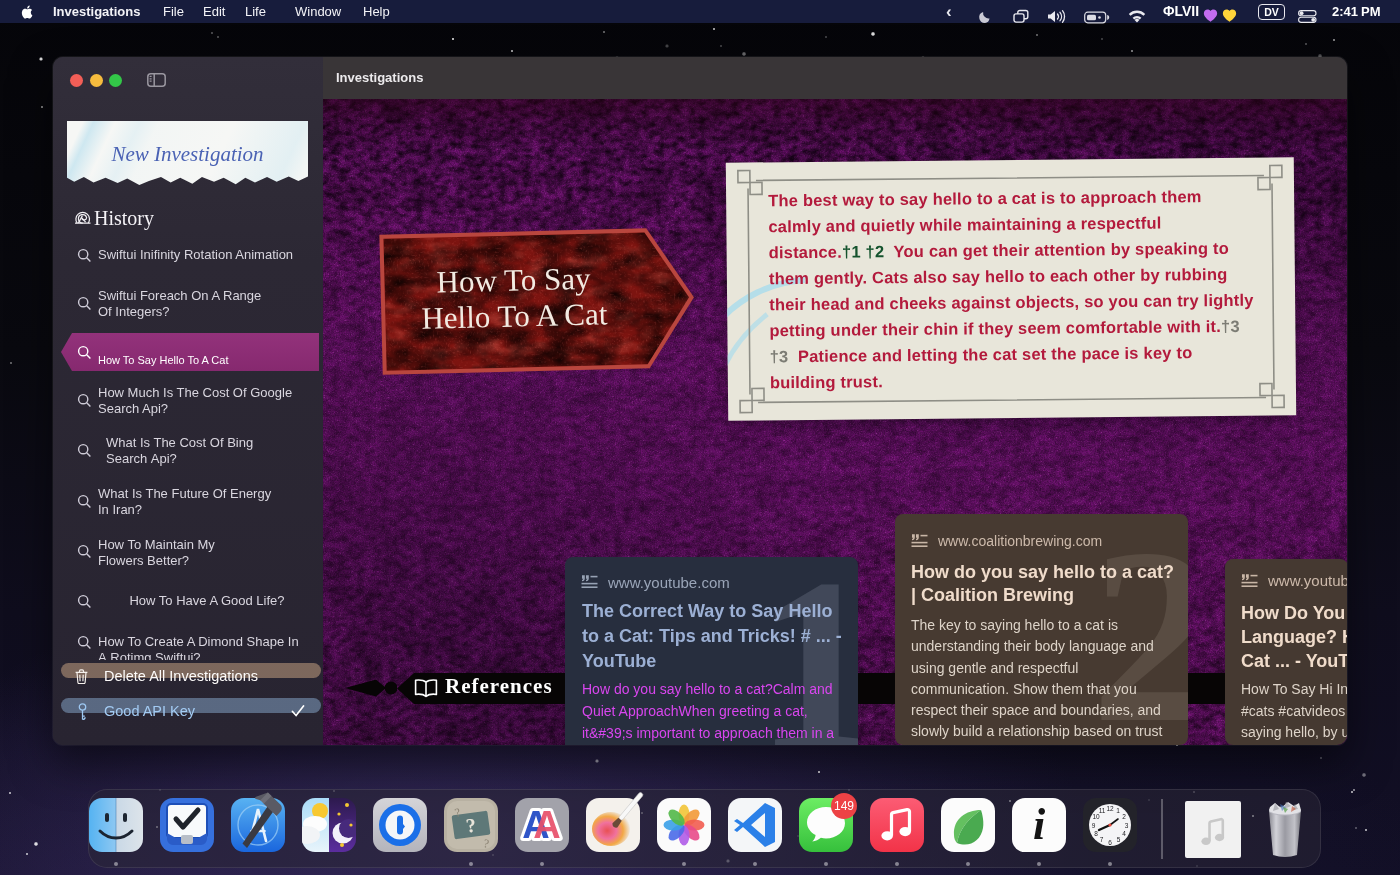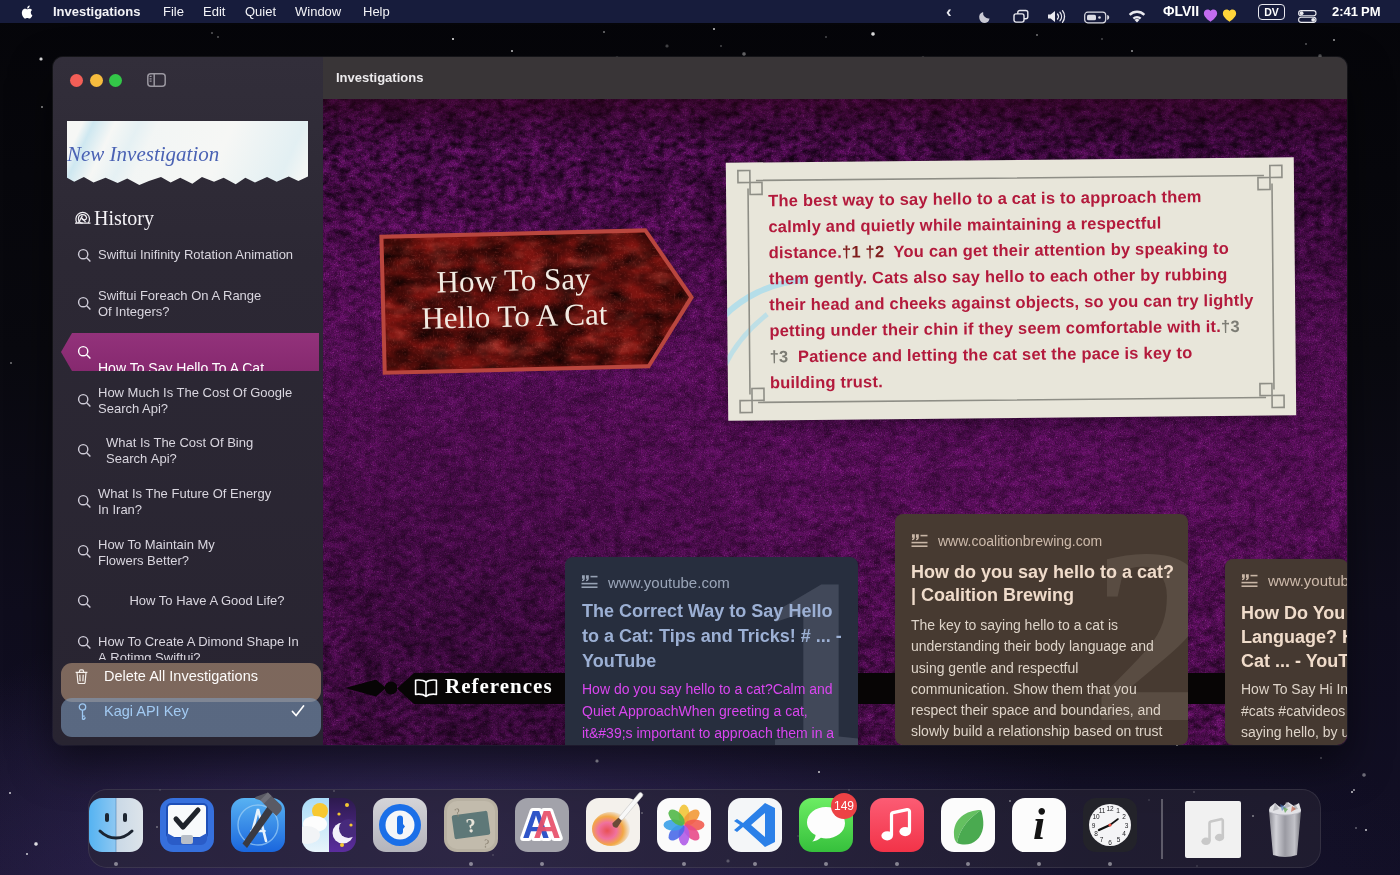--- a/index.html
+++ b/index.html
@@ -22,43 +22,43 @@
   #titlebar .t{position:absolute;left:13px;top:0;line-height:42px;color:#eceaec;font-weight:bold;font-size:13px;}
   #contentbg{left:270px;top:42px;width:1024px;height:646px;background:#5c0b5e;}
   
   .tl{position:absolute;top:17px;width:13px;height:13px;border-radius:50%;}
   
   .hitem{position:absolute;left:45px;width:218px;color:#d9d6df;font-size:13px;line-height:15.5px;}
   .sico{position:absolute;left:24px;width:15px;height:15px;}
   
   #ribbon{left:8px;top:276px;width:258px;height:38px;background:linear-gradient(180deg,#93327b,#86296f);
     clip-path:polygon(0 50%,11px 0,100% 0,100% 100%,11px 100%);}
-  #ribbon .t{position:absolute;left:37px;top:16px;line-height:38px;color:#fff;font-size:14px;text-align:right;}
-  
-  .sbtn{position:absolute;left:8px;width:252px;height:39px;border-radius:11px;padding-left:8px;}
+  #ribbon .t{position:absolute;left:37px;top:8px;line-height:38px;color:#fff;font-size:11px;text-align:right;}
+  
+  .sbtn{position:absolute;left:8px;width:252px;height:15px;border-radius:11px;padding-left:8px;}
   
   .card{position:absolute;border-radius:8px;overflow:hidden;}
   .bignum{position:absolute;font-family:"Liberation Serif",serif;font-weight:bold;}
   
   #dock{left:88px;top:789px;width:1233px;height:79px;border-radius:19px;
     background:rgba(42,38,54,0.55);box-shadow:inset 0 0 0 1px rgba(255,255,255,0.09);}
   .dicon{position:absolute;top:797px;width:56px;height:56px;}
   .ddot{position:absolute;top:862px;width:4px;height:4px;border-radius:50%;background:rgba(255,255,255,0.45);}
 </style>
 </head>
 <body>
 <div id="stars" class="abs"></div>
 <div id="menubar" class="abs">
   <svg class="mi" style="left:20px;top:5px;height:14px" width="13" height="14" viewBox="0 0 13 14">
     <path fill="#fff" d="M10.8 7.4c0-1.6 1.3-2.4 1.4-2.4-.8-1.1-2-1.3-2.4-1.3-1-.1-2 .6-2.5.6-.5 0-1.3-.6-2.2-.6-1.1 0-2.2.7-2.7 1.7-1.2 2-.3 5 .8 6.6.5.8 1.2 1.7 2 1.6.8 0 1.1-.5 2.1-.5 1 0 1.3.5 2.2.5.9 0 1.5-.8 2-1.6.6-.9.9-1.8.9-1.8s-1.6-.7-1.6-2.8zM9.1 2.6c.4-.6.7-1.3.6-2.1-.6 0-1.4.4-1.9 1-.4.5-.8 1.3-.7 2 .8.1 1.5-.3 2-.9z"></path>
   </svg>
   <span class="mi" style="left:53px;font-weight:bold;">Investigations</span>
   <span class="mi" style="left:163px;">File</span>
   <span class="mi" style="left:203px;">Edit</span>
-  <span class="mi" style="left:245px;">Quiet</span>
+  <span class="mi" style="left:245px;">Life</span>
   <span class="mi" style="left:295px;">Window</span>
   <span class="mi" style="left:363px;">Help</span>
   <span class="mi" style="left:946px;font-size:17px;font-weight:bold;color:#e9e9ef;">‹</span>
   <svg class="mi" style="left:978px;top:5px;" width="14" height="14" viewBox="0 0 14 14">
     <path fill="#c9c9d4" d="M11.5 8.9A5.6 5.6 0 0 1 5.1 2.5 5.7 5.7 0 0 0 7 13.6a5.7 5.7 0 0 0 4.5-4.7z"></path>
   </svg>
   <svg class="mi" style="left:1013px;top:5px;" width="16" height="14" viewBox="0 0 16 14">
     <rect x="4.8" y="1" width="10" height="8.2" rx="2" fill="none" stroke="#e9e9ef" stroke-width="1.4"></rect>
     <rect x="1" y="4.4" width="10" height="8.2" rx="2" fill="#171c3c" stroke="#e9e9ef" stroke-width="1.4"></rect>
   </svg>
@@ -188,21 +188,21 @@
         <rect x="544" y="8" width="12" height="12"></rect>
         <rect x="532" y="20" width="12" height="12"></rect>
         <rect x="12" y="238" width="12" height="12"></rect>
         <rect x="24" y="226" width="12" height="12"></rect>
         <rect x="544" y="238" width="12" height="12"></rect>
         <rect x="532" y="226" width="12" height="12"></rect>
       </g>
     </svg>
     <div class="abs" style="left:42px;top:25px;width:500px;font-size:16.5px;line-height:26px;font-weight:bold;color:#b31a3c;letter-spacing:0.2px;white-space:pre;">The best way to say hello to a cat is to approach them
 calmly and quietly while maintaining a respectful
-distance.<span style="color:#7f1d1d">†1 †2</span>  You can get their attention by speaking to
+distance.<span style="color:#14532d">†1 †2</span>  You can get their attention by speaking to
 them gently. Cats also say hello to each other by rubbing
 their head and cheeks against objects, so you can try lightly
 petting under their chin if they seem comfortable with it.<span style="color:#7c7c74">†3
 †3</span>  Patience and letting the cat set the pace is key to
 building trust.</div>
   </div>
   <div class="card" style="left:512px;top:500px;width:293px;height:200px;background:#272e3e;">
     <div class="bignum" style="right:-22px;top:-35px;font-size:250px;color:rgba(205,214,230,0.16);">1</div>
     <svg class="abs" style="left:16px;top:17px;" width="17" height="15" viewBox="0 0 17 15">
       <g fill="#97a2b4">
@@ -264,21 +264,21 @@
     <rect x="0.8" y="0.8" width="17.4" height="12.4" rx="3" fill="none" stroke="#9a97a0" stroke-width="1.5"></rect>
     <line x1="7.2" y1="0.8" x2="7.2" y2="13.2" stroke="#9a97a0" stroke-width="1.5"></line>
     <line x1="2.6" y1="3.4" x2="4.6" y2="3.4" stroke="#9a97a0" stroke-width="1.2"></line>
     <line x1="2.6" y1="5.8" x2="4.6" y2="5.8" stroke="#9a97a0" stroke-width="1.2"></line>
     <line x1="2.6" y1="8.2" x2="4.6" y2="8.2" stroke="#9a97a0" stroke-width="1.2"></line>
   </svg>
   <div class="abs" style="left:14px;top:64px;width:241px;height:66px;background:
       linear-gradient(115deg, rgba(158,213,235,0.0) 6%, rgba(158,213,235,0.45) 10%, rgba(158,213,235,0.0) 18%, rgba(170,218,238,0.22) 27%, rgba(158,213,235,0.04) 34%, rgba(158,213,235,0.0) 62%, rgba(158,213,235,0.22) 88%, rgba(158,213,235,0.03) 96%),
       #f6f7f5;
       filter:drop-shadow(0 3px 3px rgba(0,0,0,0.35));clip-path:polygon(0 0,100% 0,100% 84%,96% 91%,92% 84%,87% 92%,83% 85%,78% 93%,74% 86%,70% 96%,65% 86%,61% 92%,56% 85%,52% 95%,47% 86%,43% 93%,39% 85%,34% 91%,30% 97%,25% 87%,21% 94%,16% 86%,11% 93%,7% 85%,3% 92%,0 86%);">
-    <span style="position:absolute;left:0;right:0;top:21px;font-family:'Liberation Serif',serif;font-style:italic;font-size:21px;color:#4a62b4;">New Investigation</span>
+    <span style="position:absolute;left:0;right:0;top:21px;text-align:center;font-family:'Liberation Serif',serif;font-style:italic;font-size:21px;color:#4a62b4;">New Investigation</span>
   </div>
   <svg class="abs" style="left:20px;top:152px;" width="19" height="18" viewBox="0 0 19 18">
     <g fill="none" stroke="#f0eef2" stroke-width="1.25">
       <path d="M2 14.2 H17.5"></path>
       <path d="M15.2 14.2 A6.8 6.8 0 1 0 4.2 14.2"></path>
       <path d="M9.8 14 A4.2 4.2 0 1 1 13.6 8.4 A2.5 2.5 0 0 1 8.9 9.6"></path>
       <path d="M5.4 14 L9.4 6.6 M12.6 13.2 L8.3 8.4"></path>
     </g>
   </svg>
   <span class="abs" style="left:41px;top:150px;font-family:'Liberation Serif',serif;font-size:20px;color:#f4f2f6;">History</span>
@@ -359,21 +359,21 @@
     </svg>
     <span class="abs" style="left:43px;top:0;line-height:27px;color:#fdfbfa;font-size:14.5px;">Delete All Investigations</span>
   </div>
   <div class="sbtn" style="top:641px;background:rgba(128,158,192,0.56);">
     <svg class="abs" style="left:16px;top:5px;" width="11" height="18" viewBox="0 0 11 18">
       <g fill="none" stroke="#9dc8f2" stroke-width="1.3">
         <circle cx="5.5" cy="4" r="3.2"></circle>
         <path d="M5.5 7.2v9.2 M5.5 16.4c1.8 0 2.6-.9 2.6-2.2 M5.5 13.2h2.3"></path>
       </g>
     </svg>
-    <span class="abs" style="left:43px;top:0;line-height:27px;color:#a3cbf3;font-size:14.5px;">Kagi API Key</span>
+    <span class="abs" style="left:43px;top:0;line-height:27px;color:#a3cbf3;font-size:14.5px;">Good API Key</span>
     <svg class="abs" style="left:230px;top:7px;" width="14" height="12" viewBox="0 0 14 12">
       <path fill="none" stroke="#fff" stroke-width="1.7" stroke-linecap="round" d="M1.5 6.5l3.6 4L12.5 1"></path>
     </svg>
   </div>
 </div>
 <div id="dock" class="abs"></div>
 <svg class="dicon" style="left:88px;" viewBox="0 0 56 56">
   <defs>
       <linearGradient id="fnd" x1="0" y1="0" x2="1" y2="0">
     <stop offset="0" stop-color="#55b3f2"></stop>

